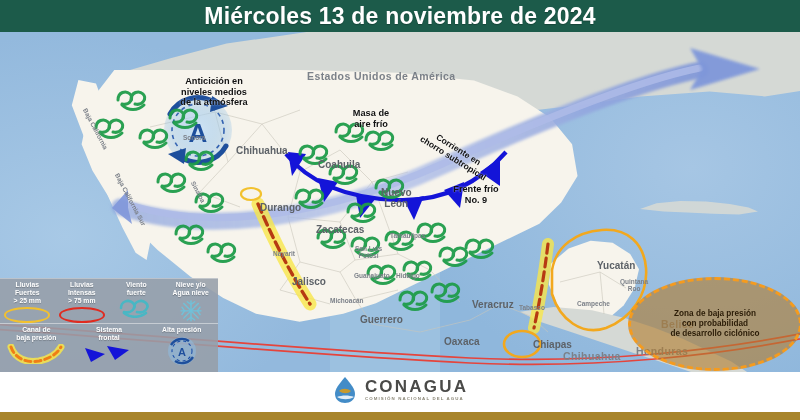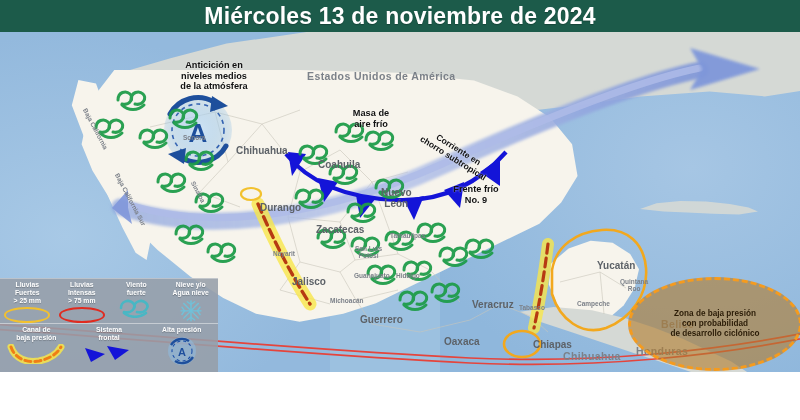--- a/index.html
+++ b/index.html
@@ -321,21 +321,21 @@
         <div class="lbl lbl-state" style="left: 444px; top: 304px; white-space: pre-line; text-align: center; line-height: 1.1;">Oaxaca</div>
         <div class="lbl lbl-state-sm" style="left: 519px; top: 272px; white-space: pre-line; text-align: center; line-height: 1.1;">Tabasco</div>
         <div class="lbl lbl-state" style="left: 533px; top: 307px; white-space: pre-line; text-align: center; line-height: 1.1;">Chiapas</div>
         <div class="lbl lbl-state-sm" style="left: 577px; top: 268px; white-space: pre-line; text-align: center; line-height: 1.1;">Campeche</div>
         <div class="lbl lbl-state" style="left: 597px; top: 228px; white-space: pre-line; text-align: center; line-height: 1.1;">Yucatán</div>
         <div class="lbl lbl-state-sm" style="left: 620px; top: 246px; white-space: pre-line; text-align: center; line-height: 1.1;">Quintana
 Roo</div>
       </div>
 
     <div id="annotations">
-        <div class="anno" style="left: 155px; top: 28px; width: 118px; font-size: 9.2px;">Anticición en
+        <div class="anno" style="left: 155px; top: 44px; width: 118px; font-size: 9.2px;">Anticición en
 niveles medios
 de la atmósfera</div>
         <div class="anno" style="left: 336px; top: 76px; width: 70px; font-size: 9.2px;">Masa de
 aire frío</div>
         <div class="anno" style="left: 414px; top: 85px; width: 110px; font-size: 8.6px; transform: rotate(32deg); transform-origin: left top;">Corriente en
 chorro subtropical</div>
         <div class="anno" style="left: 438px; top: 152px; width: 76px; font-size: 9.2px;">Frente frío
 No. 9</div>
       </div>
 
@@ -422,13 +422,27 @@
             <circle cx="17" cy="15" r="10" fill="none" stroke="#1b4fa8" stroke-width="1.1" stroke-dasharray="3 3"></circle>
             <path d="M6,9 A13,13 0 0,1 24,5" stroke="#1e4f9c" stroke-width="2.4" fill="none"></path>
             <path d="M28,21 A13,13 0 0,1 10,25" stroke="#1e4f9c" stroke-width="2.4" fill="none"></path>
             <text x="17" y="20" text-anchor="middle" font-family="Liberation Sans, sans-serif" font-size="11" font-weight="bold" fill="#1e4f9c">A</text>
           </svg>
         </div>
       </div>
     </div>
   </div>
 
+  <div class="footer">
+    <div class="logo-wrap">
+      <svg width="26" height="28" viewBox="0 0 26 28">
+        <path d="M13,1 C7,8 3,13 3,18 C3,24 8,27 13,27 C18,27 23,24 23,18 C23,13 19,8 13,1 Z" fill="#2f7fc1" opacity="0.9"></path>
+        <path d="M7,15 C10,12 15,12 19,15 C16,18 11,18 7,15 Z" fill="#c79a2e"></path>
+        <path d="M5,21 C10,19 17,19 22,21 C17,24 10,24 5,21 Z" fill="#ffffff" opacity="0.85"></path>
+      </svg>
+      <div class="logo-text">
+        <div class="logo-name">CONAGUA</div>
+        <div class="logo-sub">COMISIÓN NACIONAL DEL AGUA</div>
+      </div>
+    </div>
+    <div class="gold-bar"></div>
+  </div>
 </div>
 
 </body></html>

